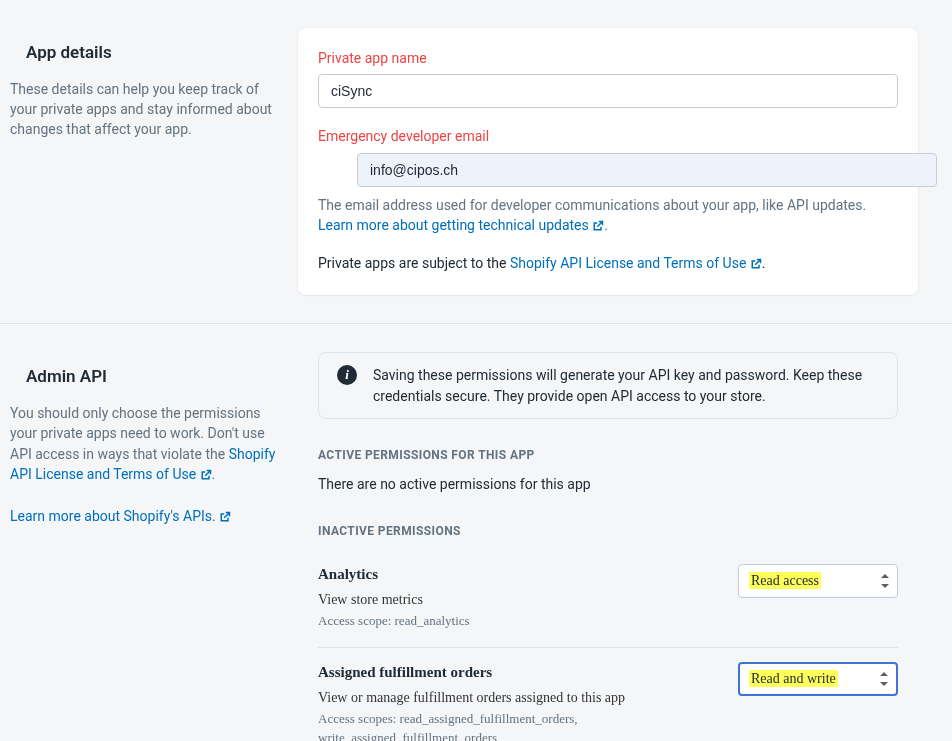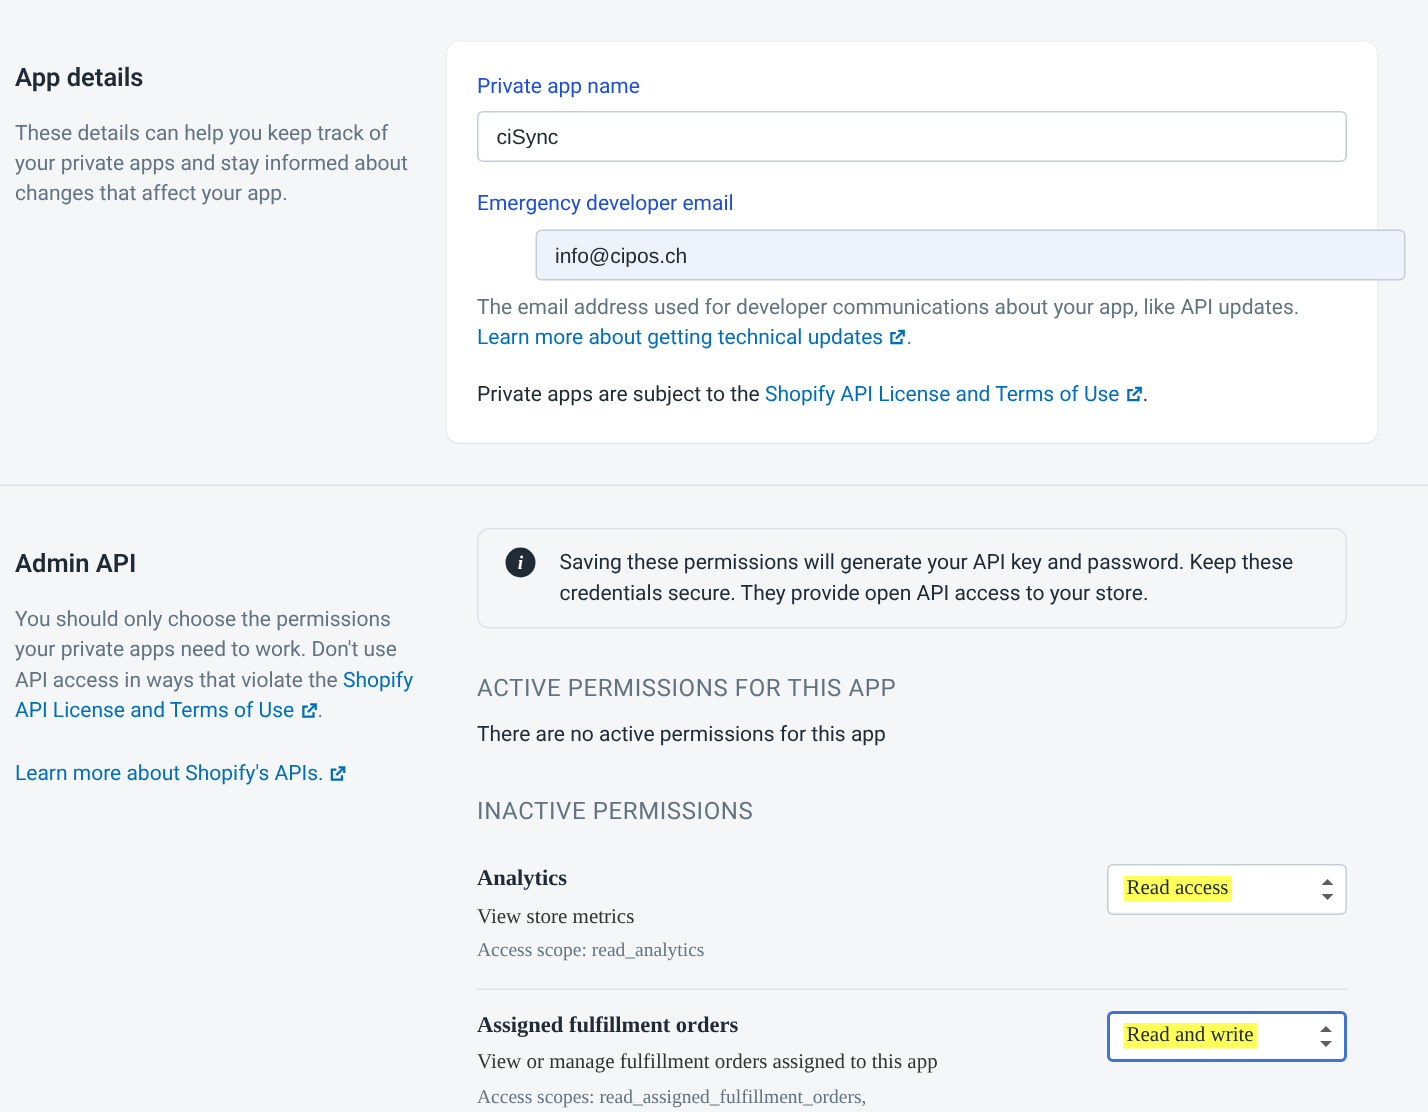--- a/index.html
+++ b/index.html
@@ -16,21 +16,21 @@
     padding: 28px 8px 28px 8px;
     align-items: flex-start;
   }
   .section.bordered { border-top: 1px solid #dfe3e8; }
   .side {
     width: 290px;
     padding: 12px 16px 0 2px;
     flex-shrink: 0;
   }
   .side h2 {
-    margin: 0 0 14px 0;
+    margin: 0 0 14px 16px;
     font-size: 17px;
     font-weight: 600;
     color: #212b36;
   }
   .side p {
     margin: 0 0 10px 0;
     color: #637381;
   }
   .side a, .main a { color: #006fbb; text-decoration: none; }
   .main {
@@ -45,21 +45,21 @@
   }
   .card.noshadow {
     box-shadow: none;
     border-radius: 0;
     padding: 20px 20px 0 20px;
   }
   .field { margin-bottom: 18px; }
   .field label {
     display: block;
     font-size: 14px;
-    color: #1d4ed8;
+    color: #ef4444;
     margin-bottom: 6px;
   }
   .field input[type="text"],
   .field input[type="email"] {
     width: 100%;
     padding: 8px 12px;
     font-size: 14px;
     border: 1px solid #c4cdd5;
     border-radius: 4px;
     outline: none;
@@ -108,22 +108,22 @@
     font-family: Georgia, "Times New Roman", serif;
     font-style: italic;
     font-weight: bold;
     font-size: 13px;
     display: flex;
     align-items: center;
     justify-content: center;
   }
   .banner .btext { color: #212b36; }
   .group-title {
-    font-size: 16px;
-    font-weight: 400;
+    font-size: 12px;
+    font-weight: 700;
     letter-spacing: 0.4px;
     color: #637381;
     margin: 0 0 10px 0;
   }
   .no-perm {
     margin-bottom: 28px;
     color: #212b36;
   }
   .perm-row {
     display: flex;

